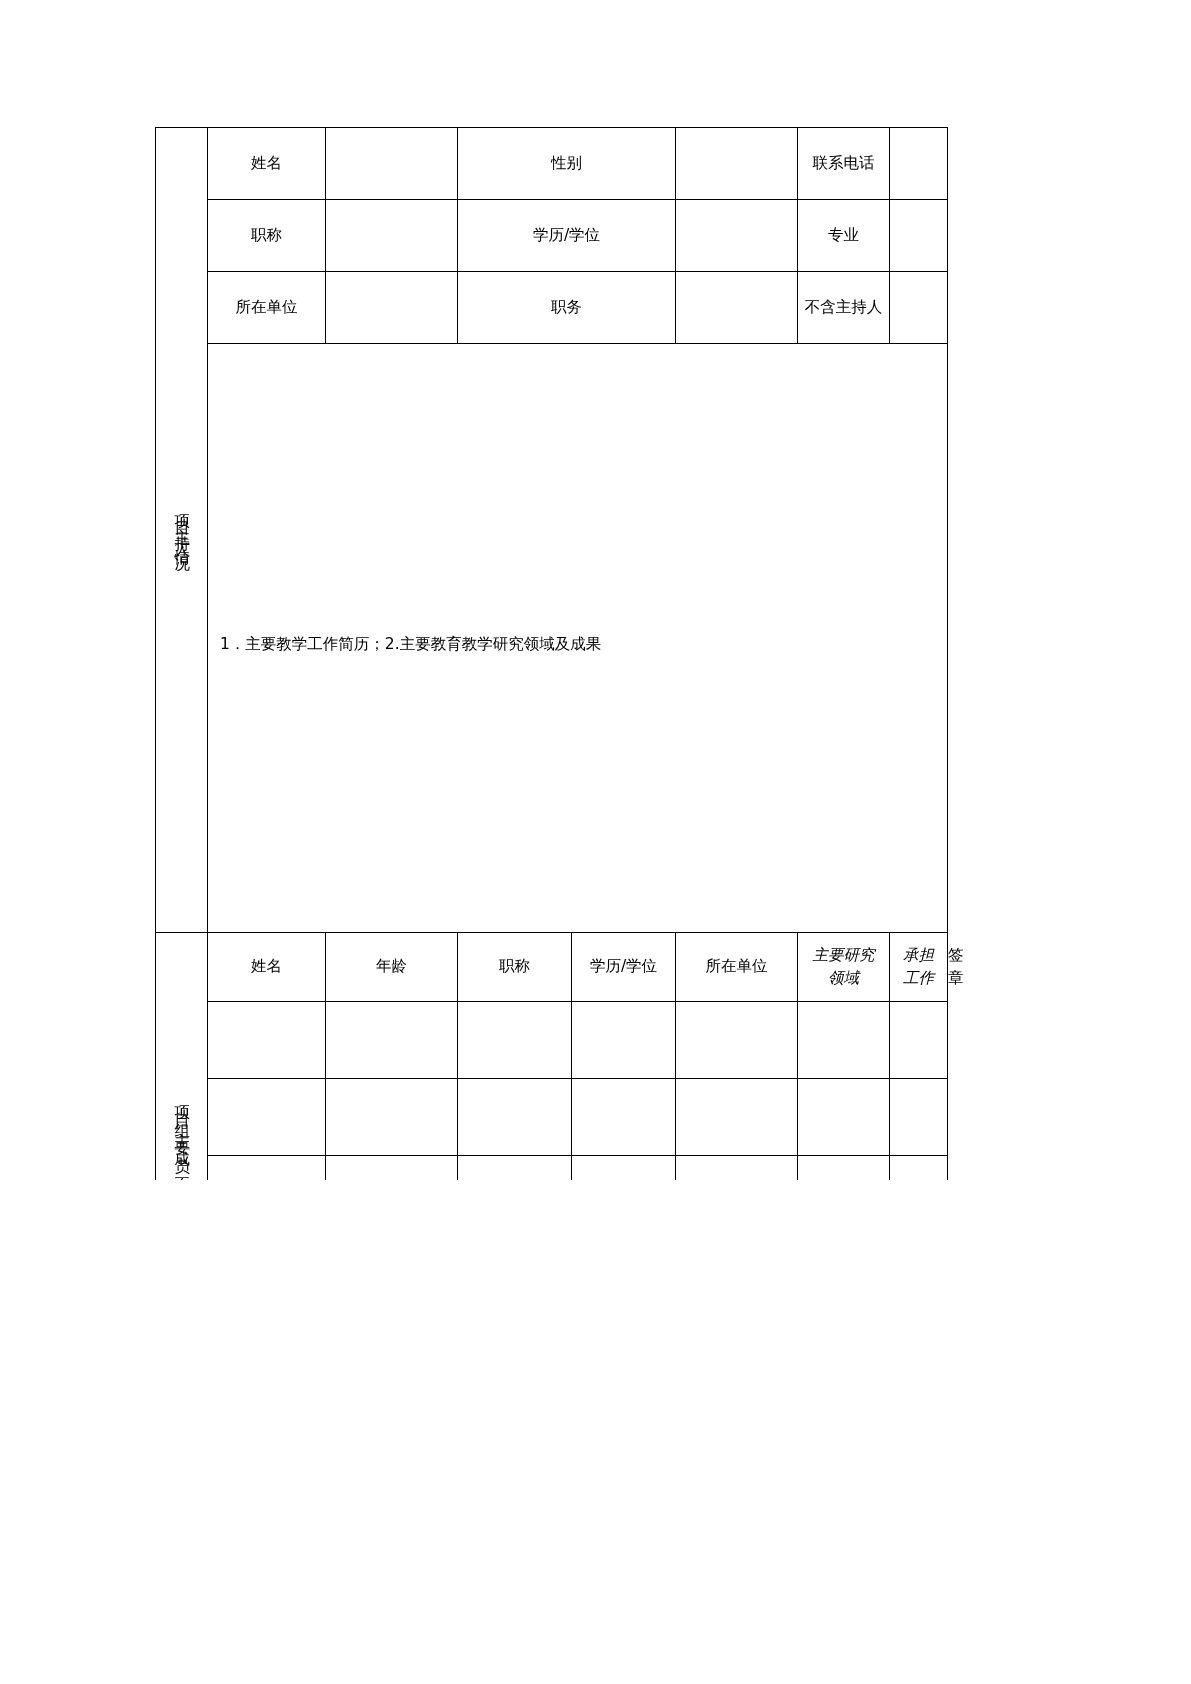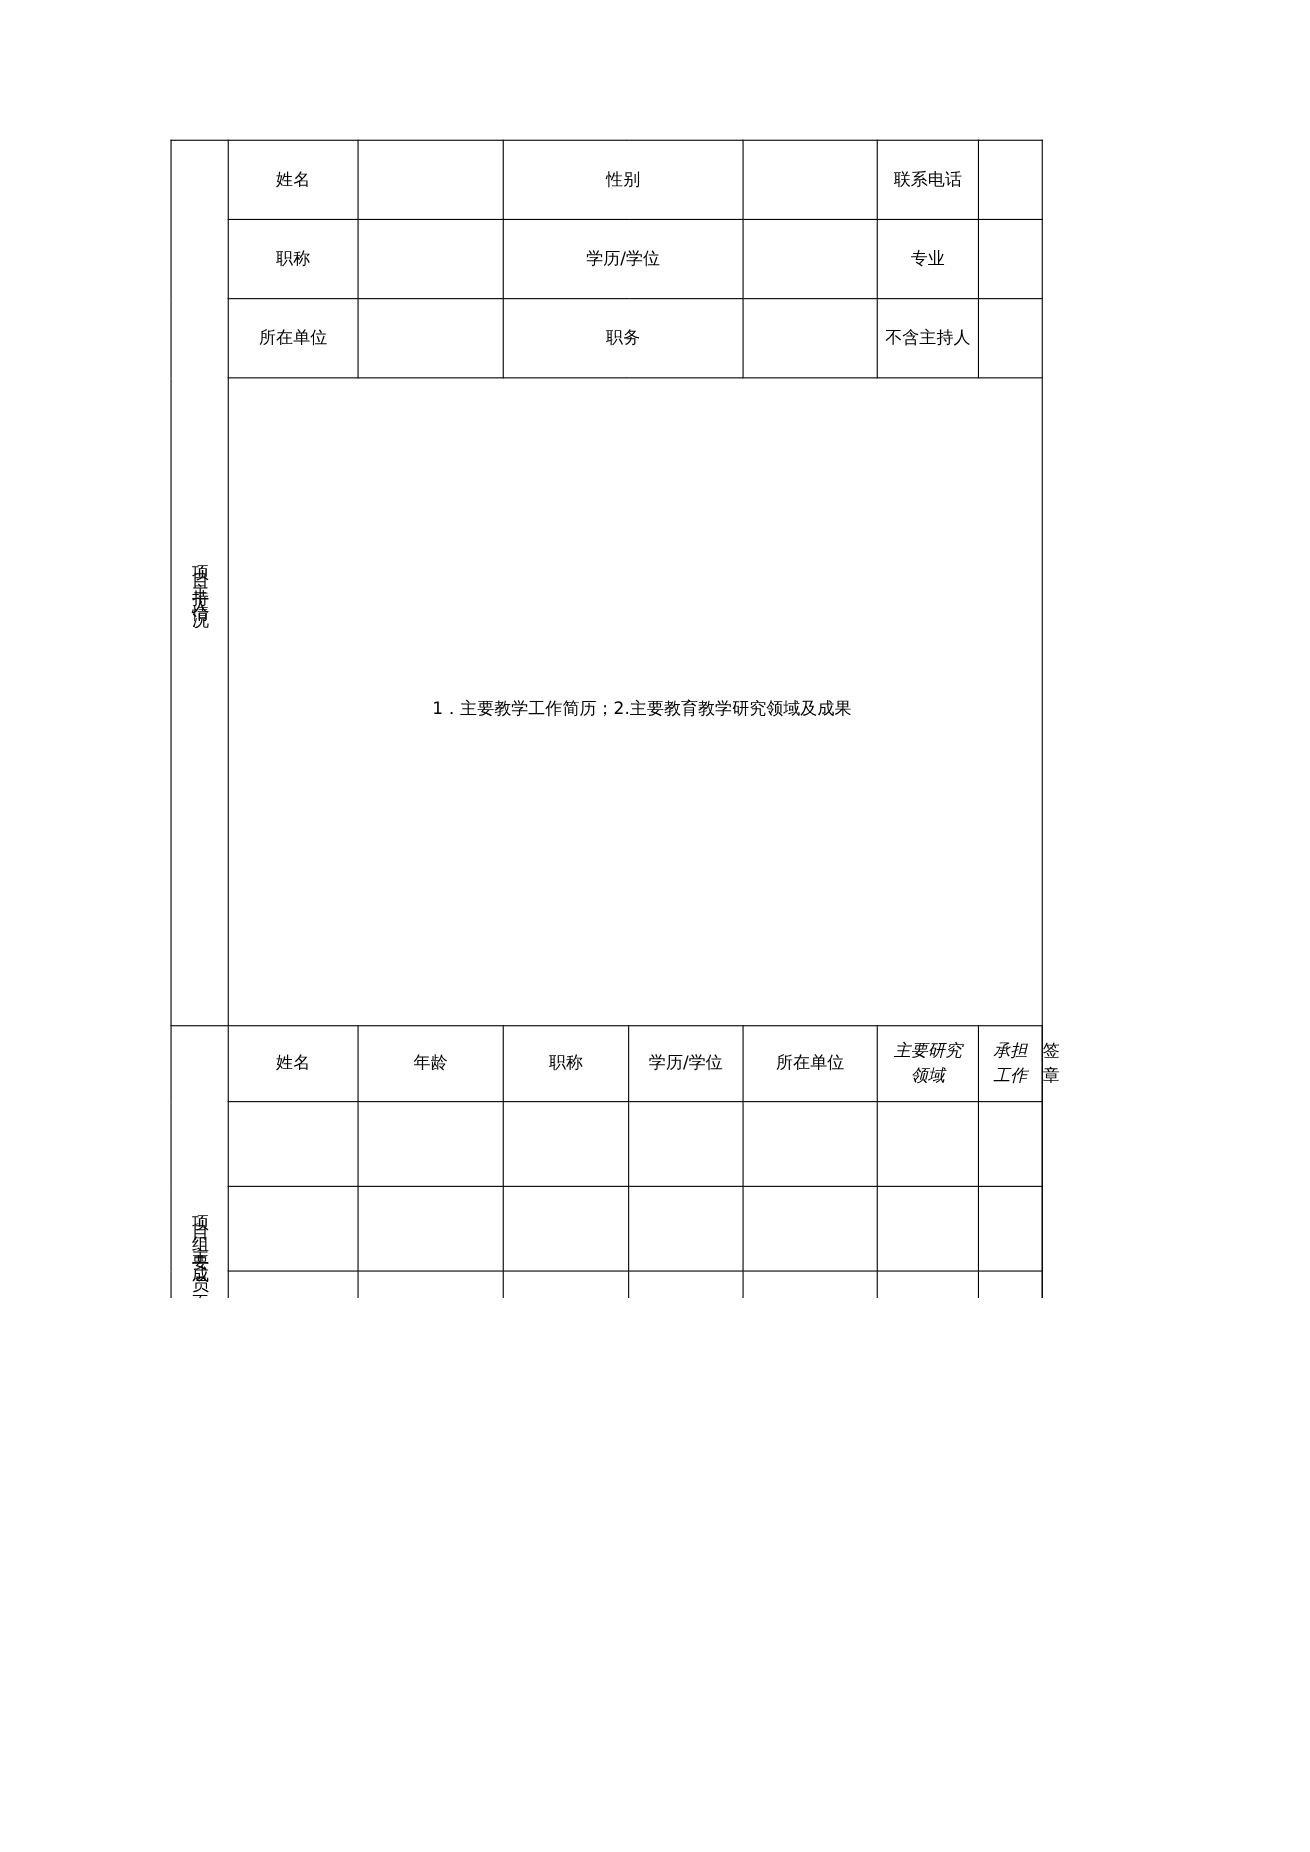--- a/index.html
+++ b/index.html
@@ -69,21 +69,21 @@
     background: #ffffff;
   }
   .bio-cell {
     height: 588px;
     text-align: left;
     vertical-align: top;
   }
   .bio-text {
     padding: 12px 0 0 12px;
     font-size: 15.5px;
-    text-align: center;
+    text-align: left;
     line-height: 1.6;
   }
   .member-head td {
     height: 68px;
     font-size: 15.5px;
   }
   .member-row td {
     height: 76px;
   }
   .two-line {

